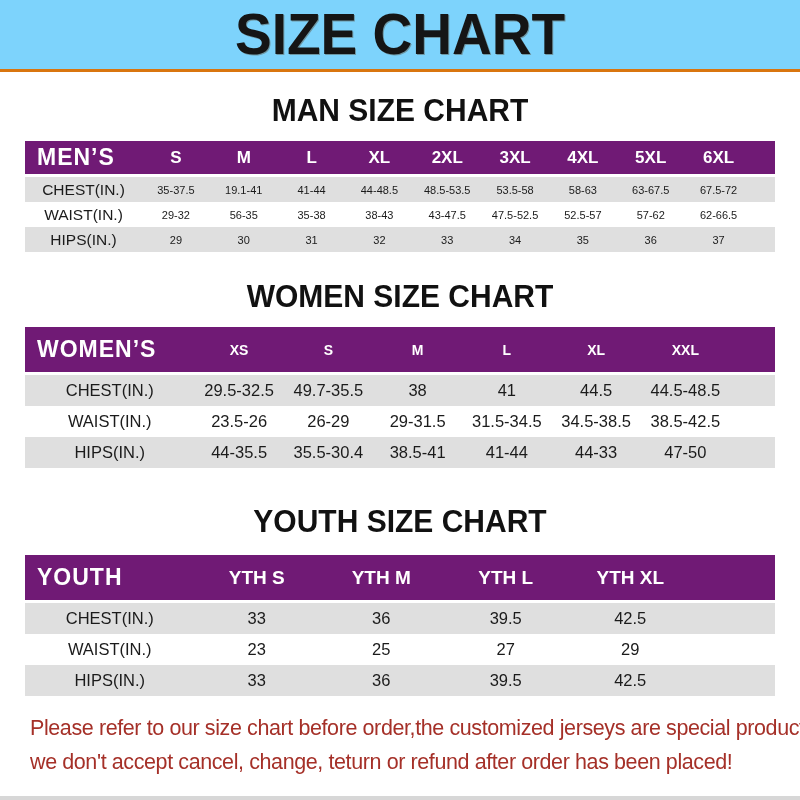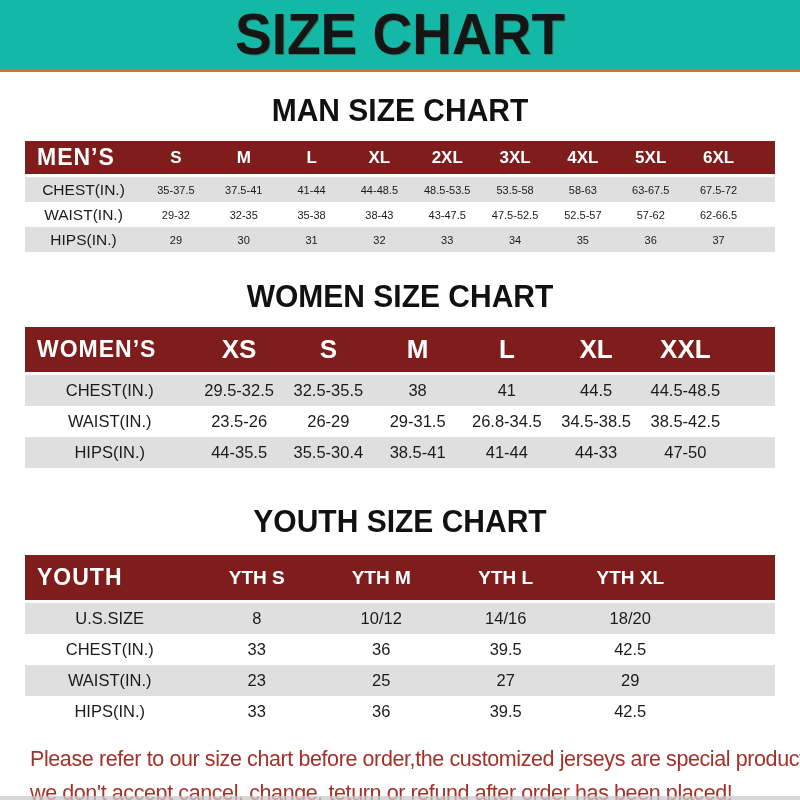--- a/index.html
+++ b/index.html
@@ -5,21 +5,21 @@
   html,body{margin:0;padding:0;}
   body{
     width:800px;height:800px;overflow:hidden;position:relative;
     background:#ffffff;
     font-family:"Liberation Sans","DejaVu Sans",sans-serif;
     -webkit-font-smoothing:antialiased;
   }
   
   .banner{
     height:72px;width:100%;
-    background:#14b8a6;
+    background:#7dd3fc;
     border-bottom:3px solid #d9750f;
     display:flex;align-items:center;justify-content:center;
     box-sizing:border-box;
   }
   .banner-title{
     font-size:55px;font-weight:800;color:#151515;
     letter-spacing:0px;line-height:1;
     transform:scaleY(1.04);
     text-shadow:1px 1px 0 rgba(80,40,0,.35);
     white-space:nowrap;
@@ -34,21 +34,21 @@
   #title-men{margin-top:21px;margin-bottom:15px;}
   #title-women{margin-top:27px;margin-bottom:15px;}
   #title-youth{margin-top:36px;margin-bottom:18px;}
   
   table.size-table{
     width:750px;margin:0 auto;
     border-collapse:separate;border-spacing:0;
     table-layout:fixed;
   }
   table.size-table thead th{
-    background:#7f1d1d;color:#ffffff;
+    background:#701a75;color:#ffffff;
     font-weight:600;text-align:center;vertical-align:middle;
     border-bottom:3px solid #ffffff;
     padding:0;
   }
   table.size-table thead th.corner{
     text-align:left;padding-left:12px;
     font-weight:800;letter-spacing:1px;
   }
   table.size-table tbody tr:nth-child(odd) td{background:#DFDFDF;}
   table.size-table tbody tr:nth-child(even) td{background:#ffffff;}
@@ -56,21 +56,21 @@
     text-align:center;vertical-align:middle;
     color:#1b1b1b;padding:0;
   }
   
   .tbl-men thead th{height:33px;font-size:17px;}
   .tbl-men thead th.corner{font-size:23px;width:14%;}
   .tbl-men thead th.spacer{width:3%;}
   .tbl-men td{height:25px;font-size:11px;}
   .tbl-men td.rowlabel{font-size:15.5px;}
   
-  .tbl-women thead th{height:45px;font-size:26px;}
+  .tbl-women thead th{height:45px;font-size:14px;}
   .tbl-women thead th.corner{font-size:23px;width:21%;margin-left:43px;}
   .tbl-women thead th.spacer{width:6%;}
   .tbl-women td{height:31px;font-size:16.5px;}
   
   .tbl-youth thead th{height:45px;font-size:19px;}
   .tbl-youth thead th.corner{font-size:23px;width:21%;margin-top:12px;}
   .tbl-youth thead th.spacer{width:11%;}
   .tbl-youth td{height:31px;font-size:16.5px;}
   
   .footer{
@@ -108,34 +108,34 @@
         <th class="size">4XL</th>
         <th class="size">5XL</th>
         <th class="size">6XL</th>
         <th class="spacer"></th>
       </tr>
     </thead>
     <tbody>
       <tr>
         <td class="rowlabel">CHEST(IN.)</td>
         <td class="val">35-37.5</td>
-        <td class="val">37.5-41</td>
+        <td class="val">19.1-41</td>
         <td class="val">41-44</td>
         <td class="val">44-48.5</td>
         <td class="val">48.5-53.5</td>
         <td class="val">53.5-58</td>
         <td class="val">58-63</td>
         <td class="val">63-67.5</td>
         <td class="val">67.5-72</td>
         <td class="spacer"></td>
       </tr>
       <tr>
         <td class="rowlabel">WAIST(IN.)</td>
         <td class="val">29-32</td>
-        <td class="val">32-35</td>
+        <td class="val">56-35</td>
         <td class="val">35-38</td>
         <td class="val">38-43</td>
         <td class="val">43-47.5</td>
         <td class="val">47.5-52.5</td>
         <td class="val">52.5-57</td>
         <td class="val">57-62</td>
         <td class="val">62-66.5</td>
         <td class="spacer"></td>
       </tr>
       <tr>
@@ -165,33 +165,33 @@
         <th class="size">L</th>
         <th class="size">XL</th>
         <th class="size">XXL</th>
         <th class="spacer"></th>
       </tr>
     </thead>
     <tbody>
       <tr>
         <td class="rowlabel">CHEST(IN.)</td>
         <td class="val">29.5-32.5</td>
-        <td class="val">32.5-35.5</td>
+        <td class="val">49.7-35.5</td>
         <td class="val">38</td>
         <td class="val">41</td>
         <td class="val">44.5</td>
         <td class="val">44.5-48.5</td>
         <td class="spacer"></td>
       </tr>
       <tr>
         <td class="rowlabel">WAIST(IN.)</td>
         <td class="val">23.5-26</td>
         <td class="val">26-29</td>
         <td class="val">29-31.5</td>
-        <td class="val">26.8-34.5</td>
+        <td class="val">31.5-34.5</td>
         <td class="val">34.5-38.5</td>
         <td class="val">38.5-42.5</td>
         <td class="spacer"></td>
       </tr>
       <tr>
         <td class="rowlabel">HIPS(IN.)</td>
         <td class="val">44-35.5</td>
         <td class="val">35.5-30.4</td>
         <td class="val">38.5-41</td>
         <td class="val">41-44</td>
@@ -209,28 +209,20 @@
         <th class="corner">YOUTH</th>
         <th class="size">YTH S</th>
         <th class="size">YTH M</th>
         <th class="size">YTH L</th>
         <th class="size">YTH XL</th>
         <th class="spacer"></th>
       </tr>
     </thead>
     <tbody>
       <tr>
-        <td class="rowlabel">U.S.SIZE</td>
-        <td class="val">8</td>
-        <td class="val">10/12</td>
-        <td class="val">14/16</td>
-        <td class="val">18/20</td>
-        <td class="spacer"></td>
-      </tr>
-      <tr>
         <td class="rowlabel">CHEST(IN.)</td>
         <td class="val">33</td>
         <td class="val">36</td>
         <td class="val">39.5</td>
         <td class="val">42.5</td>
         <td class="spacer"></td>
       </tr>
       <tr>
         <td class="rowlabel">WAIST(IN.)</td>
         <td class="val">23</td>

